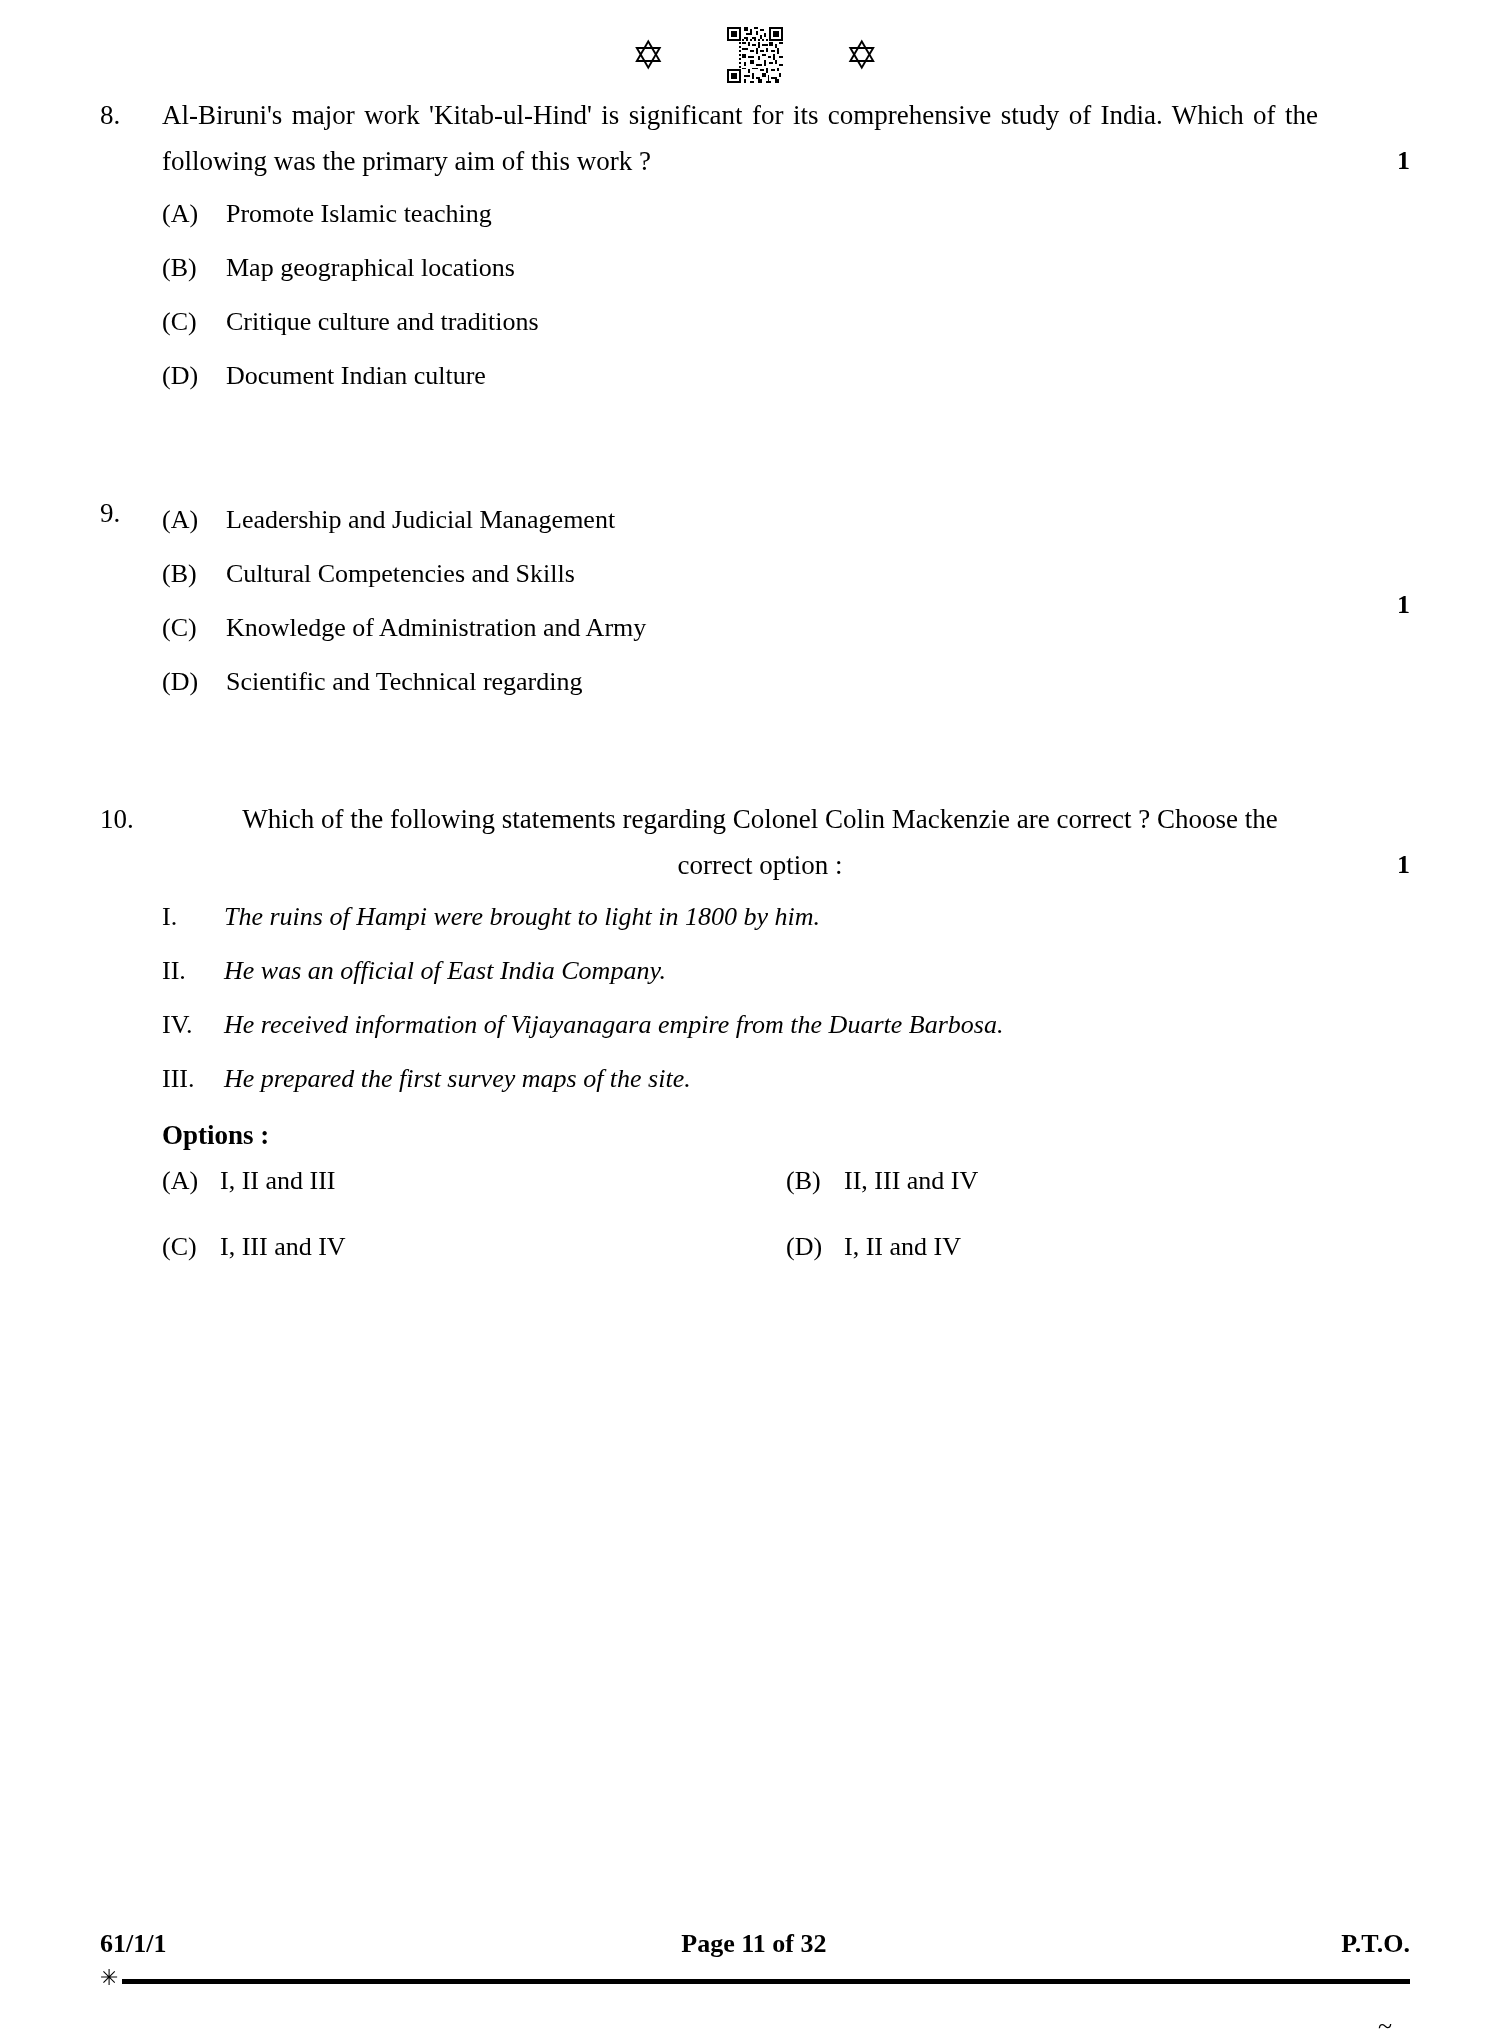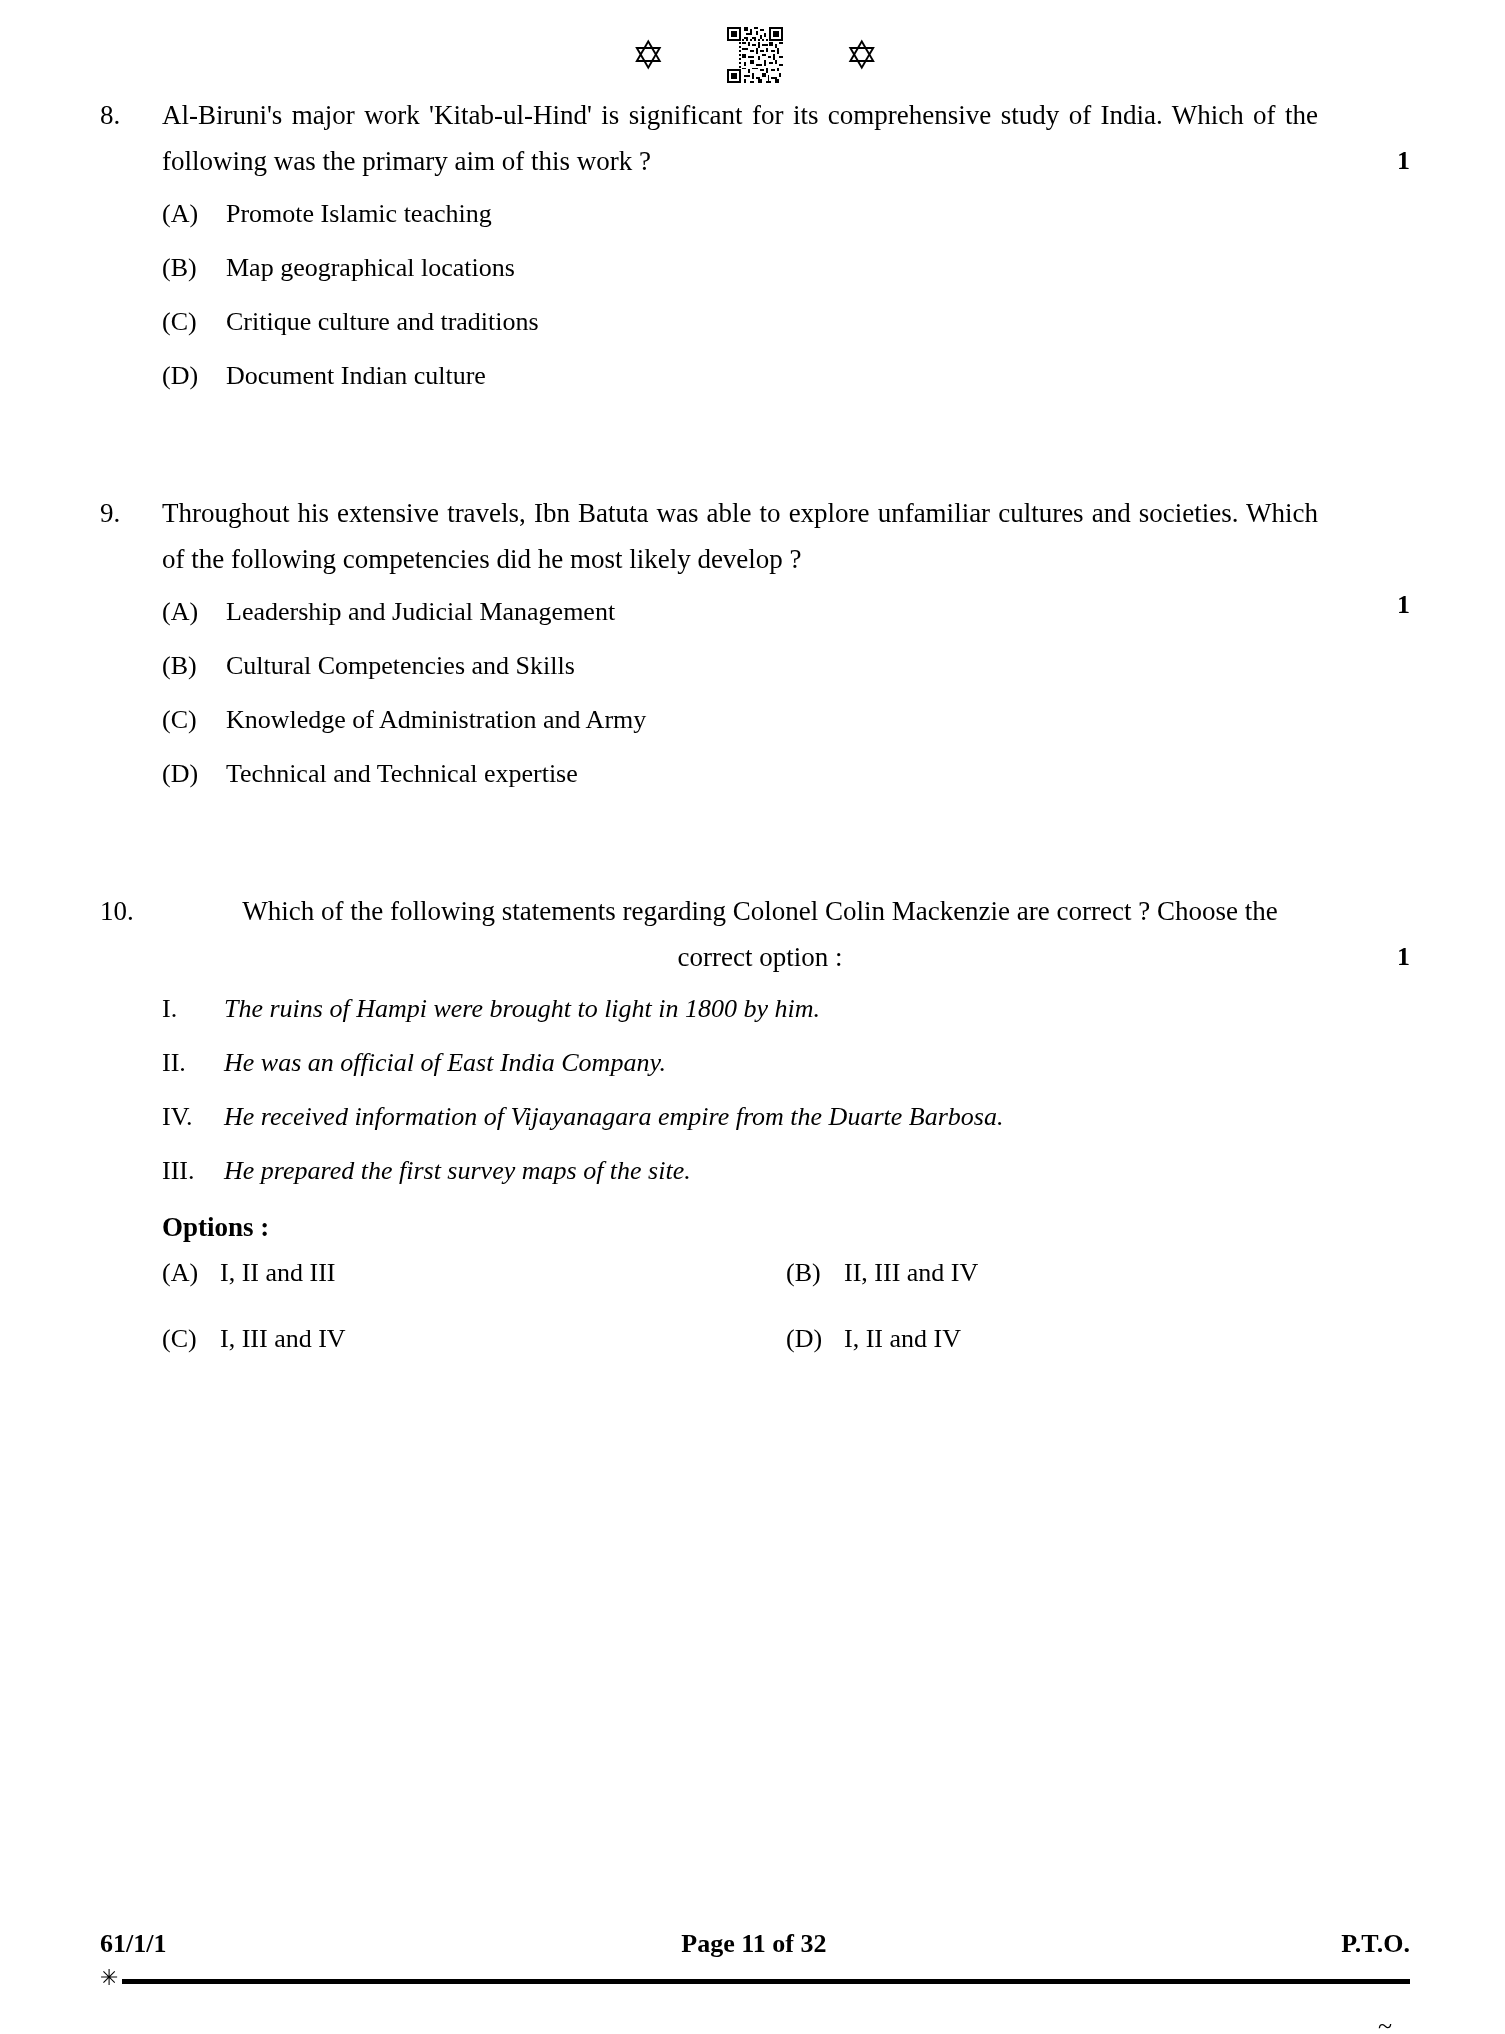--- a/index.html
+++ b/index.html
@@ -319,38 +319,37 @@
         </div>
       </div>
     </div>
   </div>
 
   <div class="gap-lg"></div>
 
   <div class="question">
     <div class="q-num">9.</div>
     <div class="q-body">
-      <p class="q-stem">Throughout his extensive travels, Ibn Batuta was able to explore unfamiliar cultures and societies. Which of the following competencies did he most likely develop ?</p>
       <div class="marks" style="top:92px;">1</div>
       <div class="options">
         <div class="opt">
           <span class="opt-label">(A)</span>
           <span class="opt-text">Leadership and Judicial Management</span>
         </div>
         <div class="opt">
           <span class="opt-label">(B)</span>
           <span class="opt-text">Cultural Competencies and Skills</span>
         </div>
         <div class="opt">
           <span class="opt-label">(C)</span>
           <span class="opt-text">Knowledge of Administration and Army</span>
         </div>
         <div class="opt">
           <span class="opt-label">(D)</span>
-          <span class="opt-text">Technical and Technical expertise</span>
+          <span class="opt-text">Scientific and Technical regarding</span>
         </div>
       </div>
     </div>
   </div>
 
   <div class="gap-lg"></div>
 
   <div class="question">
     <div class="q-num wide">10.</div>
     <div class="q-body">

